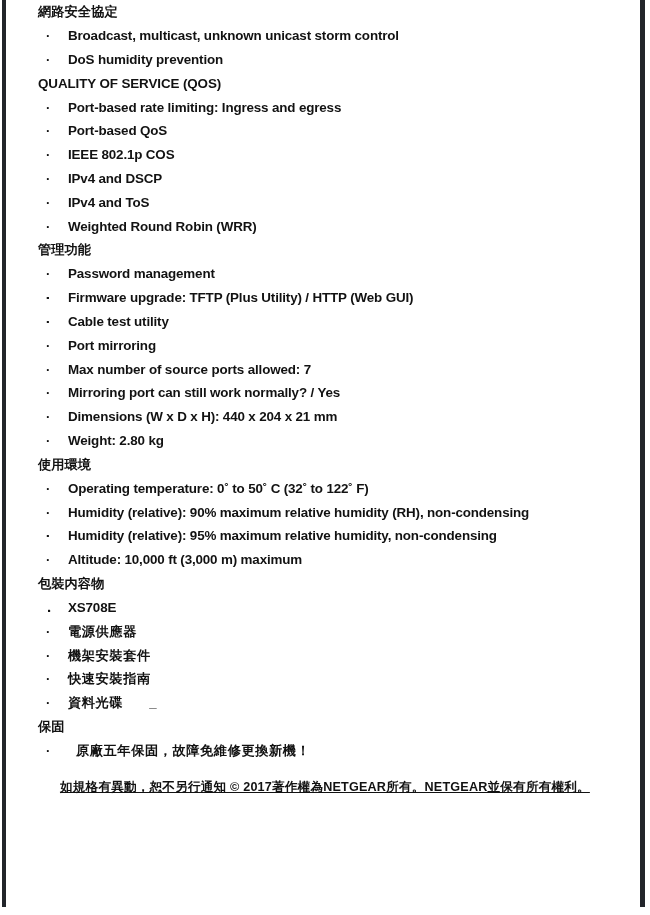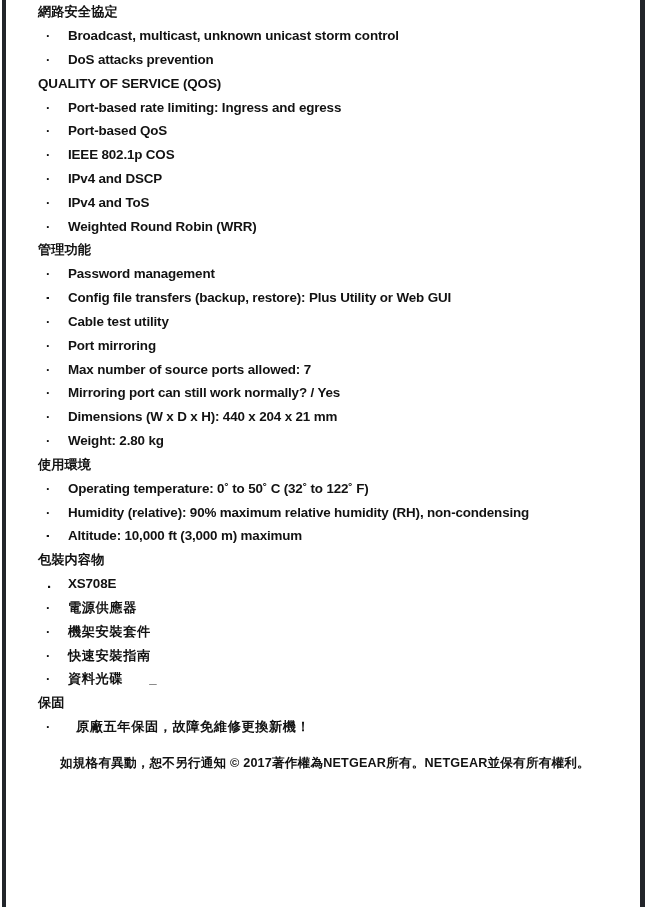--- a/index.html
+++ b/index.html
@@ -105,68 +105,69 @@
 
   .footer-note {
     margin: 0;
     padding: 14px 16px 0 60px;
     font-size: 12.6px;
     line-height: 20px;
     font-weight: 700;
     letter-spacing: 0.2px;
     color: #121212;
     white-space: nowrap;
+    text-decoration: underline;
   }
 </style>
 </head>
 <body>
 
 <div id="sheet" style="background: rgb(255, 255, 255);">
 
   <div class="edge-rule left" style="background: rgb(34, 37, 42);"></div>
   <div class="edge-rule right" style="background: rgb(34, 37, 42);"></div>
 
   <div class="page-body">
     <div id="sections-host">
         <div class="spec-section">
           <div class="section-heading">網路安全協定</div>
           <div class="bullet-row"><span class="marker">·</span><span>Broadcast, multicast, unknown unicast storm control</span></div>
-          <div class="bullet-row"><span class="marker">·</span><span>DoS attacks prevention</span></div>
+          <div class="bullet-row"><span class="marker">·</span><span>DoS humidity prevention</span></div>
         </div>
         <div class="spec-section">
           <div class="section-heading latin">QUALITY OF SERVICE (QOS)</div>
           <div class="bullet-row"><span class="marker">·</span><span>Port-based rate limiting: Ingress and egress</span></div>
           <div class="bullet-row"><span class="marker">·</span><span>Port-based QoS</span></div>
           <div class="bullet-row"><span class="marker">·</span><span>IEEE 802.1p COS</span></div>
           <div class="bullet-row"><span class="marker">·</span><span>IPv4 and DSCP</span></div>
           <div class="bullet-row"><span class="marker">·</span><span>IPv4 and ToS</span></div>
           <div class="bullet-row"><span class="marker">·</span><span>Weighted Round Robin (WRR)</span></div>
         </div>
         <div class="spec-section">
           <div class="section-heading">管理功能</div>
           <div class="bullet-row"><span class="marker">·</span><span>Password management</span></div>
           <div class="bullet-row"><span class="marker">·</span></div>
           <div class="bullet-row"><span class="marker">·</span></div>
+          <div class="bullet-row"><span class="marker">·</span><span>Firmware upgrade: TFTP (Plus Utility) / HTTP (Web GUI)</span></div>
           <div class="bullet-row"><span class="marker">·</span></div>
-          <div class="bullet-row"><span class="marker">·</span><span>Config file transfers (backup, restore): Plus Utility or Web GUI</span></div>
           <div class="bullet-row"><span class="marker">·</span><span>Cable test utility</span></div>
           <div class="bullet-row"><span class="marker">·</span><span>Port mirroring</span></div>
           <div class="bullet-row"><span class="marker">·</span><span>Max number of source ports allowed: 7</span></div>
           <div class="bullet-row"><span class="marker">·</span><span>Mirroring port can still work normally? / Yes</span></div>
         </div>
         <div class="spec-section">
           <div class="bullet-row"><span class="marker">·</span><span>Dimensions (W x D x H): 440 x 204 x 21 mm</span></div>
           <div class="bullet-row"><span class="marker">·</span><span>Weight: 2.80 kg</span></div>
         </div>
         <div class="spec-section">
           <div class="section-heading">使用環境</div>
           <div class="bullet-row"><span class="marker">·</span><span>Operating temperature: 0˚  to 50˚  C (32˚  to 122˚  F)</span></div>
           <div class="bullet-row"><span class="marker">·</span><span>Humidity (relative): 90% maximum relative humidity (RH), non-condensing</span></div>
           <div class="bullet-row"><span class="marker">·</span></div>
-          <div class="bullet-row"><span class="marker">·</span></div>
+          <div class="bullet-row"><span class="marker">·</span><span>Humidity (relative): 95% maximum relative humidity, non-condensing</span></div>
           <div class="bullet-row"><span class="marker">·</span><span>Altitude: 10,000 ft (3,000 m) maximum</span></div>
         </div>
         <div class="spec-section">
           <div class="section-heading">包裝内容物</div>
           <div class="bullet-row period"><span class="marker">.</span><span>XS708E</span></div>
           <div class="bullet-row cjk"><span class="marker">·</span><span>電源供應器</span></div>
           <div class="bullet-row cjk"><span class="marker">·</span><span>機架安裝套件</span></div>
           <div class="bullet-row cjk"><span class="marker">·</span><span>快速安裝指南</span></div>
           <div class="bullet-row cjk"><span class="marker">·</span><span>資料光碟</span><span class="trailing-mark">_</span></div>
         </div>

